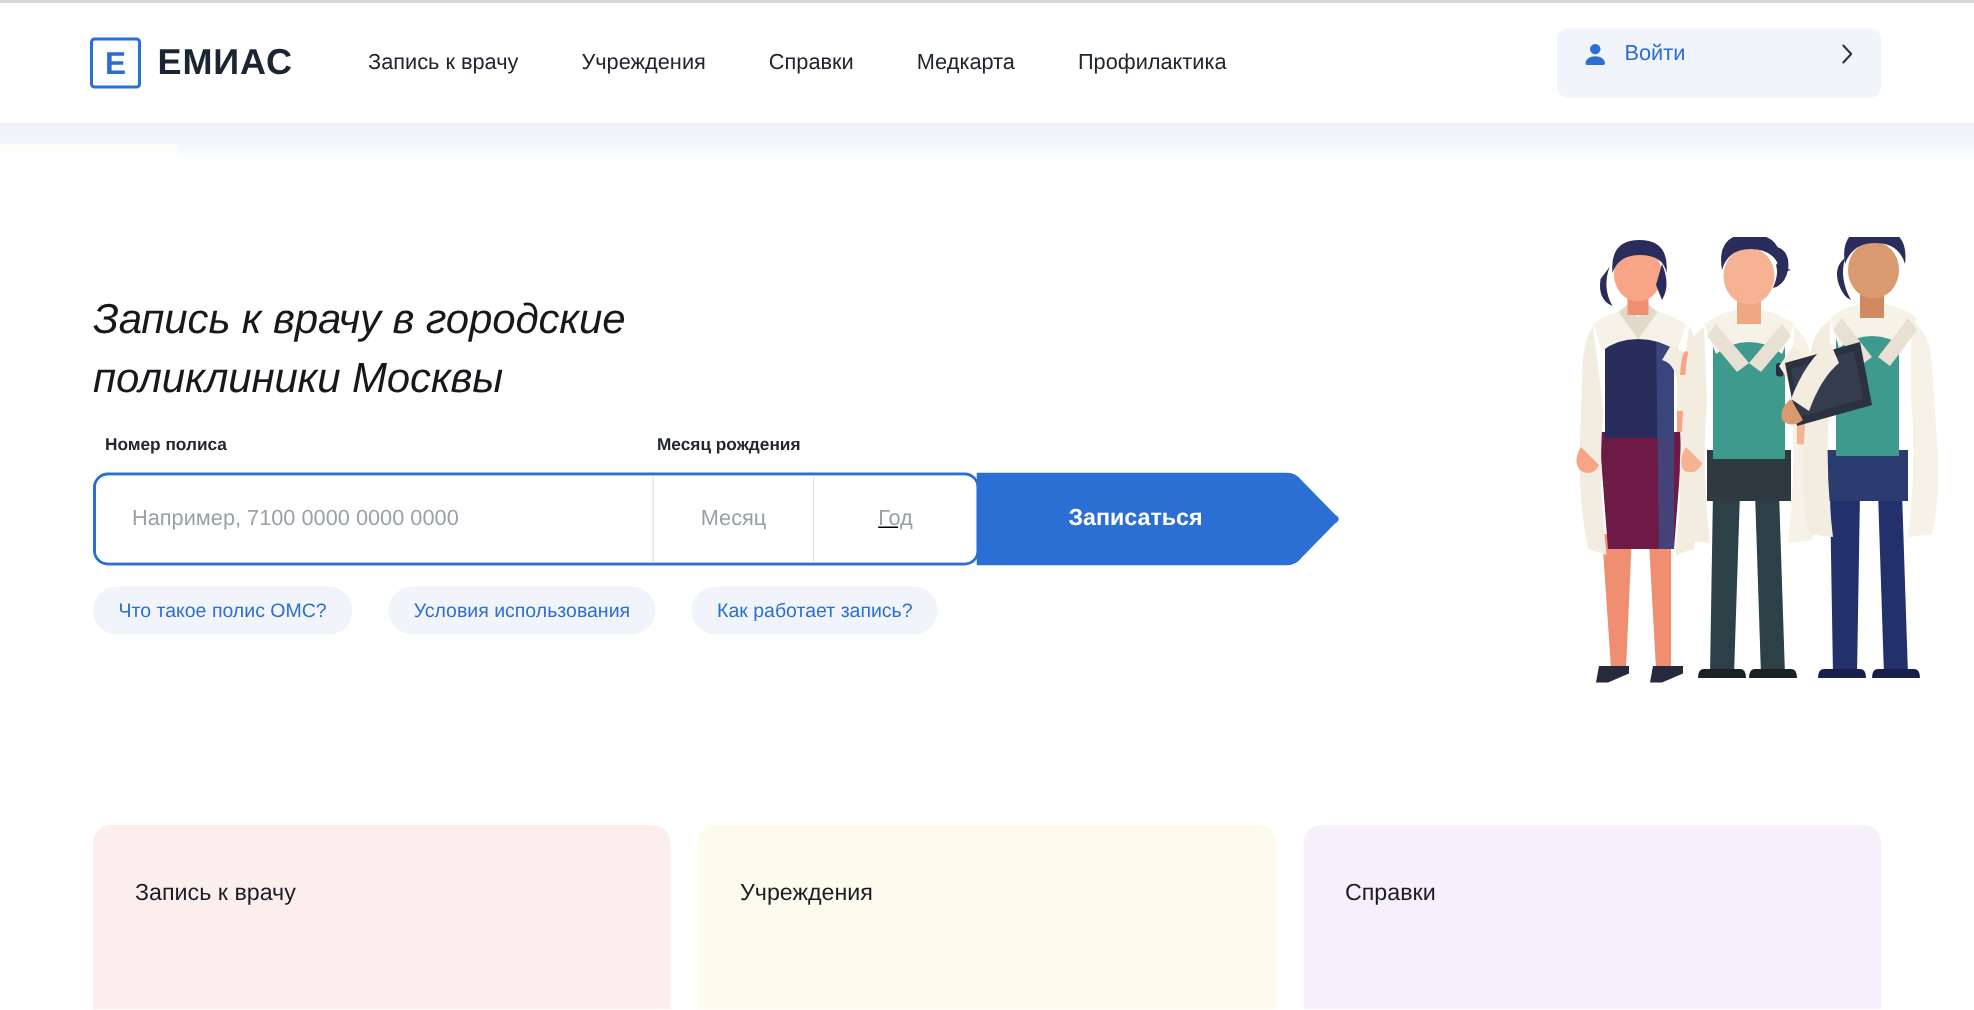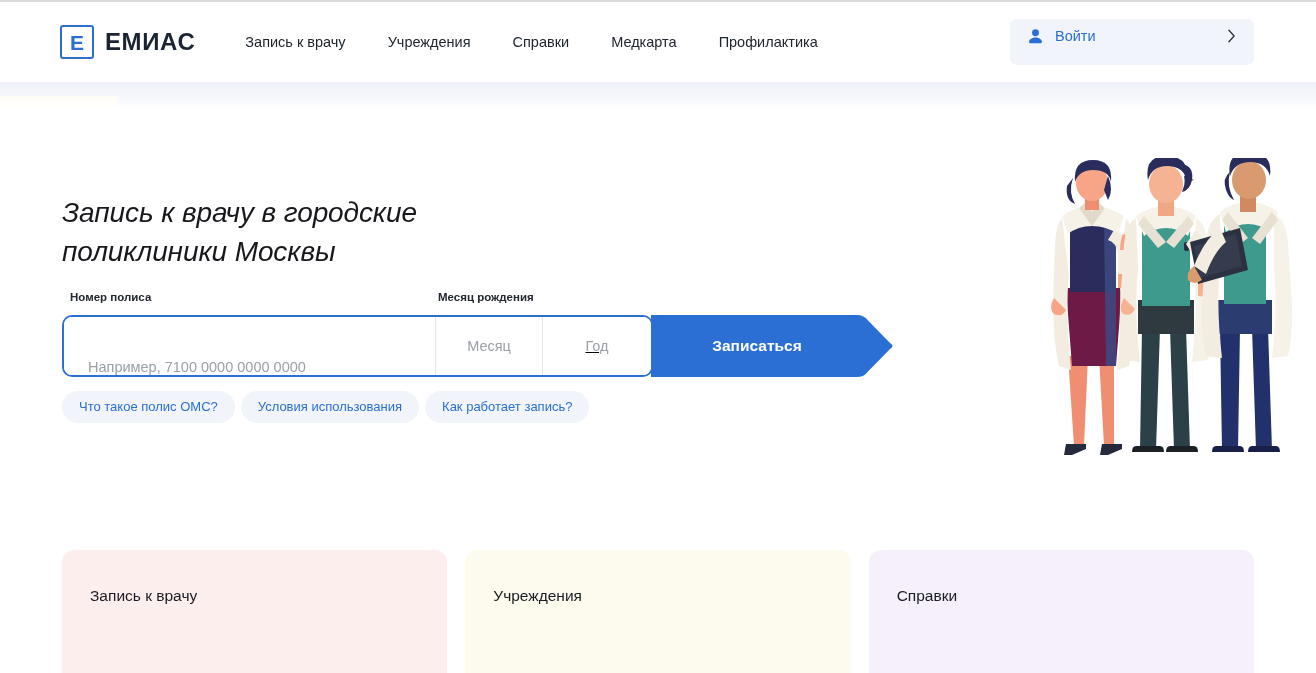--- a/index.html
+++ b/index.html
@@ -91,21 +91,21 @@
     cursor: pointer;
     white-space: nowrap;
   }
   .nav-item:last-child { margin-right: 4px; }
 
   .header-spacer { flex: 1; }
 
   .login-btn {
     display: flex;
     align-items: center;
-    width: 244px;
+    width: 216px;
     height: 46px;
     background: #f1f4fa;
     border-radius: 7px;
     padding: 0 18px 12px 17px;
     cursor: pointer;
     flex-shrink: 0;
     justify-content: space-between;
   }
   .login-icon {
     width: 17px;
@@ -206,21 +206,21 @@
 
   .field {
     display: flex;
     align-items: center;
     height: 100%;
     background: #ffffff;
     border-right: 1px solid #e3e6ec;
   }
   .field:last-child { border-right: none; text-decoration: underline; }
 
-  .field-policy { width: 372px; padding-left: 24px; align-items: flex-end; }
+  .field-policy { width: 372px; padding-left: 24px; }
   .field-day    { width: 107px; justify-content: center; }
   .field-month  { width: 107px; justify-content: center; }
   .field-year   { width: 108px; justify-content: center; }
 
   .field input {
     border: none;
     outline: none;
     background: transparent;
     font-family: "Liberation Sans", sans-serif;
     font-size: 14.5px;
@@ -263,21 +263,21 @@
     color: #ffffff;
     pointer-events: none;
   }
 
   
   .chips {
     position: absolute;
     top: 283px;
     left: 62px;
     display: flex;
-    gap: 6px;
+    gap: 24px;
   }
   .chip {
     background: #f1f4fa;
     color: #2b6fd4;
     font-size: 13px;
     border-radius: 16px;
     padding: 8px 17px;
     cursor: pointer;
     white-space: nowrap;
     line-height: 1.2;

